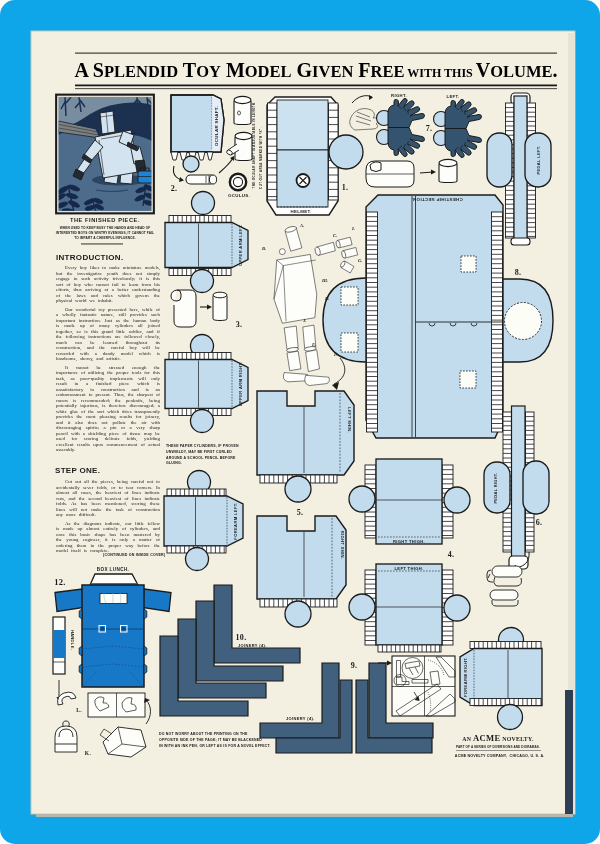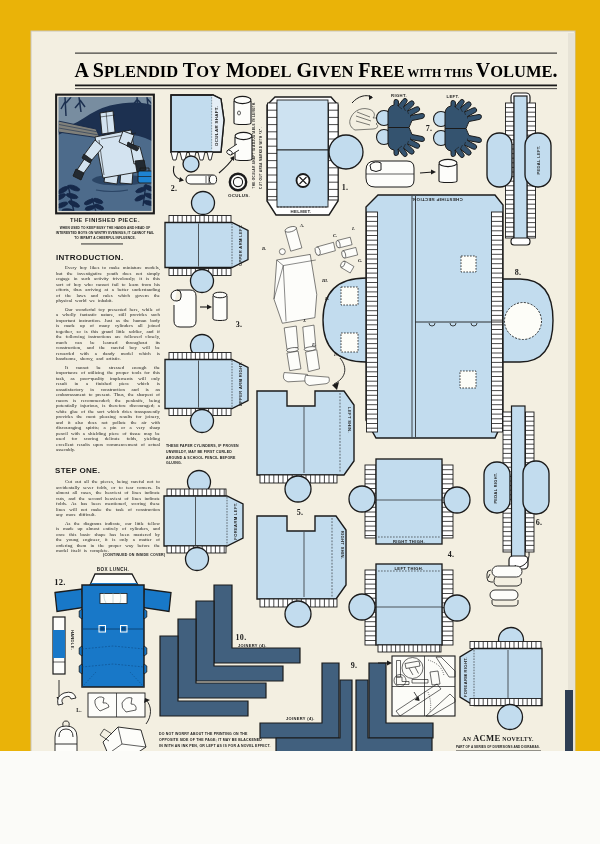--- a/index.html
+++ b/index.html
@@ -1,15 +1,15 @@
 <!DOCTYPE html>
 <html><head><meta charset="utf-8">
 <style>
 html,body{margin:0;padding:0;background:#fbfbf8;}
-#c{position:relative;width:600px;height:751px;overflow:hidden;background:#eab308;}
+#c{position:relative;width:600px;height:844px;overflow:hidden;background:#0ea5e9;border-radius:15px;}
 #c svg{position:absolute;left:0;top:0;}
 .bt{position:absolute;font-family:"Liberation Serif",serif;font-size:4.9px;line-height:5.5px;
     text-align:justify;color:#1d1d1b;width:104px;word-spacing:1.6px;}
 .bt p{margin:0 0 3px 0;text-indent:9px;}
 .cont{position:absolute;font-family:"Liberation Sans",sans-serif;font-weight:bold;font-size:3.6px;
       letter-spacing:0.2px;color:#1b1b1b;}
 </style></head><body>
 <div id="c">
 <svg width="600" height="844" viewBox="0 0 600 844">
 

